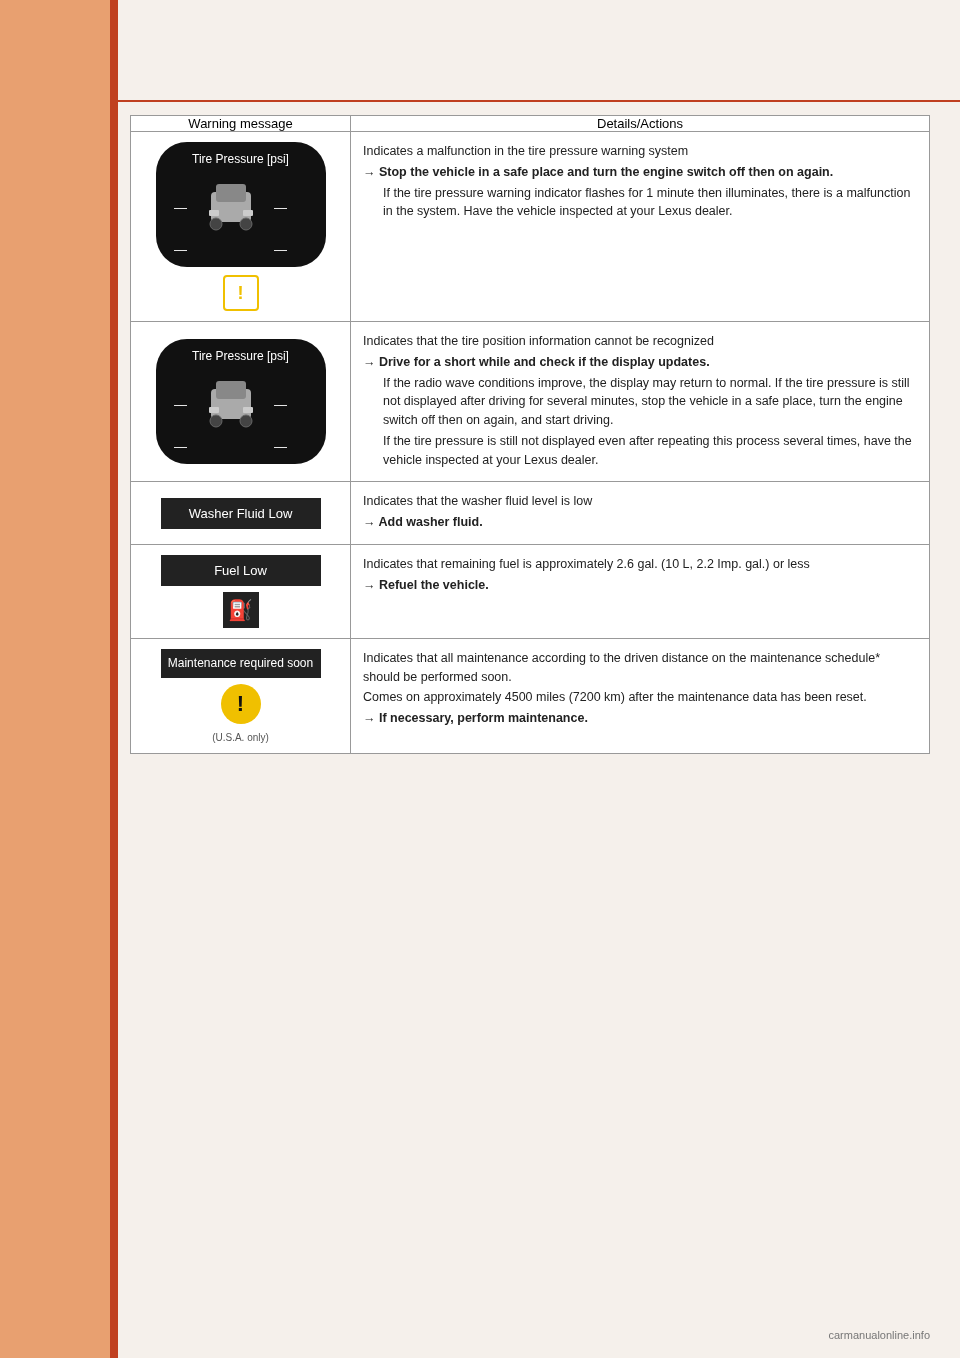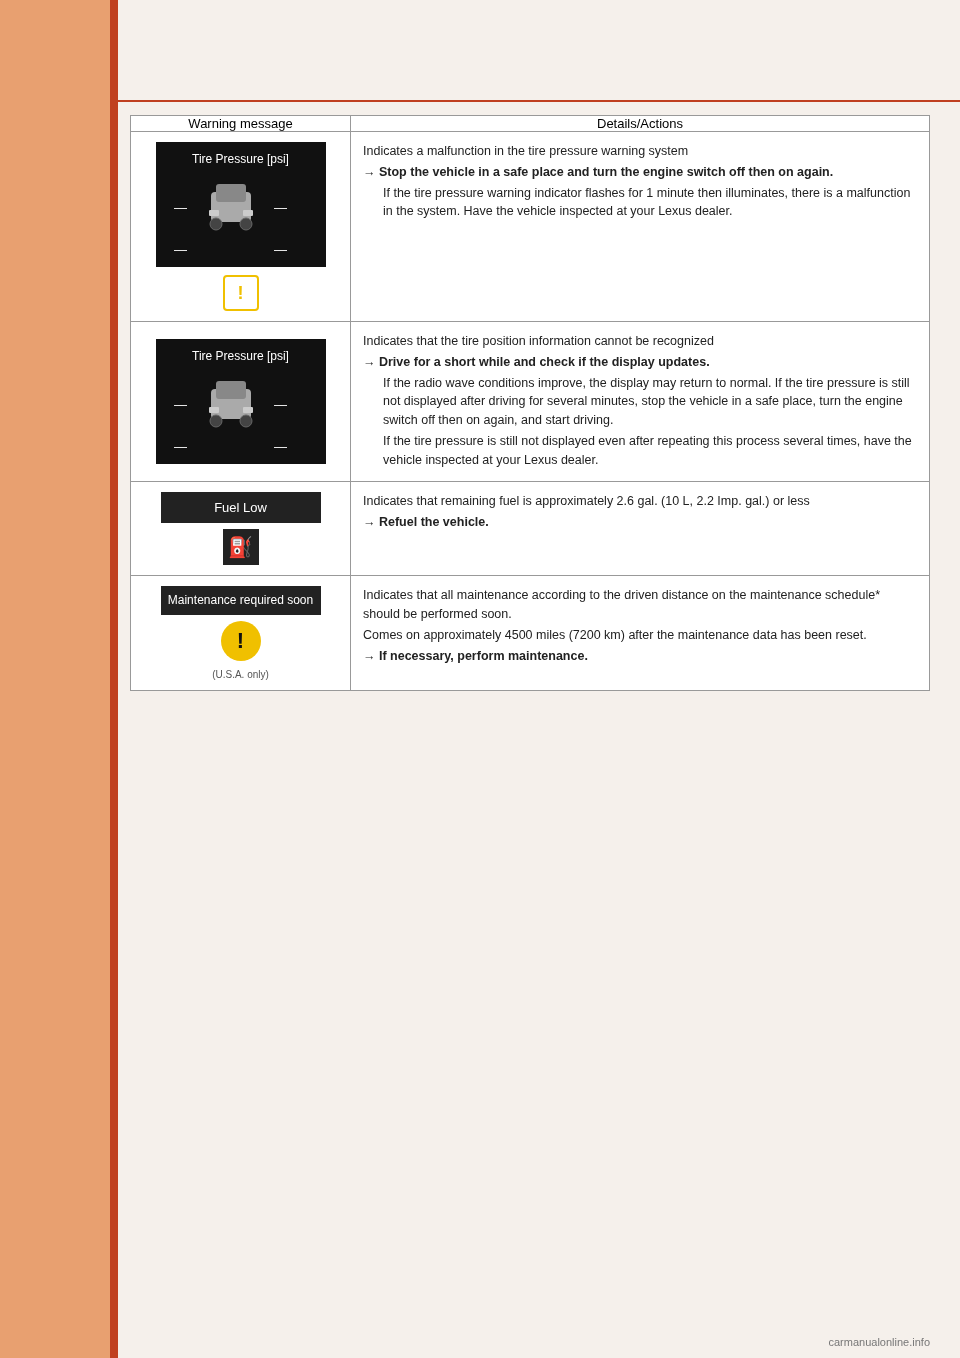--- a/index.html
+++ b/index.html
@@ -94,20 +94,21 @@
 
     .tire-display {
       background: #111;
       color: #fff;
       font-size: 13px;
       padding: 10px;
       display: inline-block;
       min-width: 170px;
       text-align: center;
       position: relative;
+      border-radius: 31px;
     }
 
     .tire-display .title {
       font-size: 12px;
       margin-bottom: 6px;
     }
 
     .tire-grid {
       display: grid;
       grid-template-columns: 30px 70px 30px;
@@ -174,21 +175,21 @@
     .arrow-text {
       font-weight: bold;
     }
 
     .indent {
       margin-left: 20px;
     }
 
     .bottom-logo-area {
       position: absolute;
-      bottom: 10px;
+      bottom: 17px;
       right: 30px;
       font-size: 11px;
       color: #777;
     }
   </style>
 </head>
 <body>
 
 <div class="left-bar"></div>
 <div class="left-accent"></div>
@@ -258,20 +259,31 @@
           </div>
         </td>
         <td class="details-cell">
           <p>Indicates that the tire position information cannot be recognized</p>
           <p><span class="arrow-text">→ Drive for a short while and check if the display updates.</span></p>
           <p class="indent">If the radio wave conditions improve, the display may return to normal. If the tire pressure is still not displayed after driving for several minutes, stop the vehicle in a safe place, turn the engine switch off then on again, and start driving.</p>
           <p class="indent">If the tire pressure is still not displayed even after repeating this process several times, have the vehicle inspected at your Lexus dealer.</p>
         </td>
       </tr>
 
+      <tr>
+        <td class="warning-cell">
+          <div class="display-box-dark">
+            <span>Washer Fluid Low</span>
+          </div>
+        </td>
+        <td class="details-cell">
+          <p>Indicates that the washer fluid level is low</p>
+          <p><span class="arrow-text">→ Add washer fluid.</span></p>
+        </td>
+      </tr>
 
       <tr>
         <td class="warning-cell">
           <div class="display-box-dark">
             <span>Fuel Low</span>
           </div>
           <div>
             <span class="fuel-icon">⛽</span>
           </div>
         </td>

